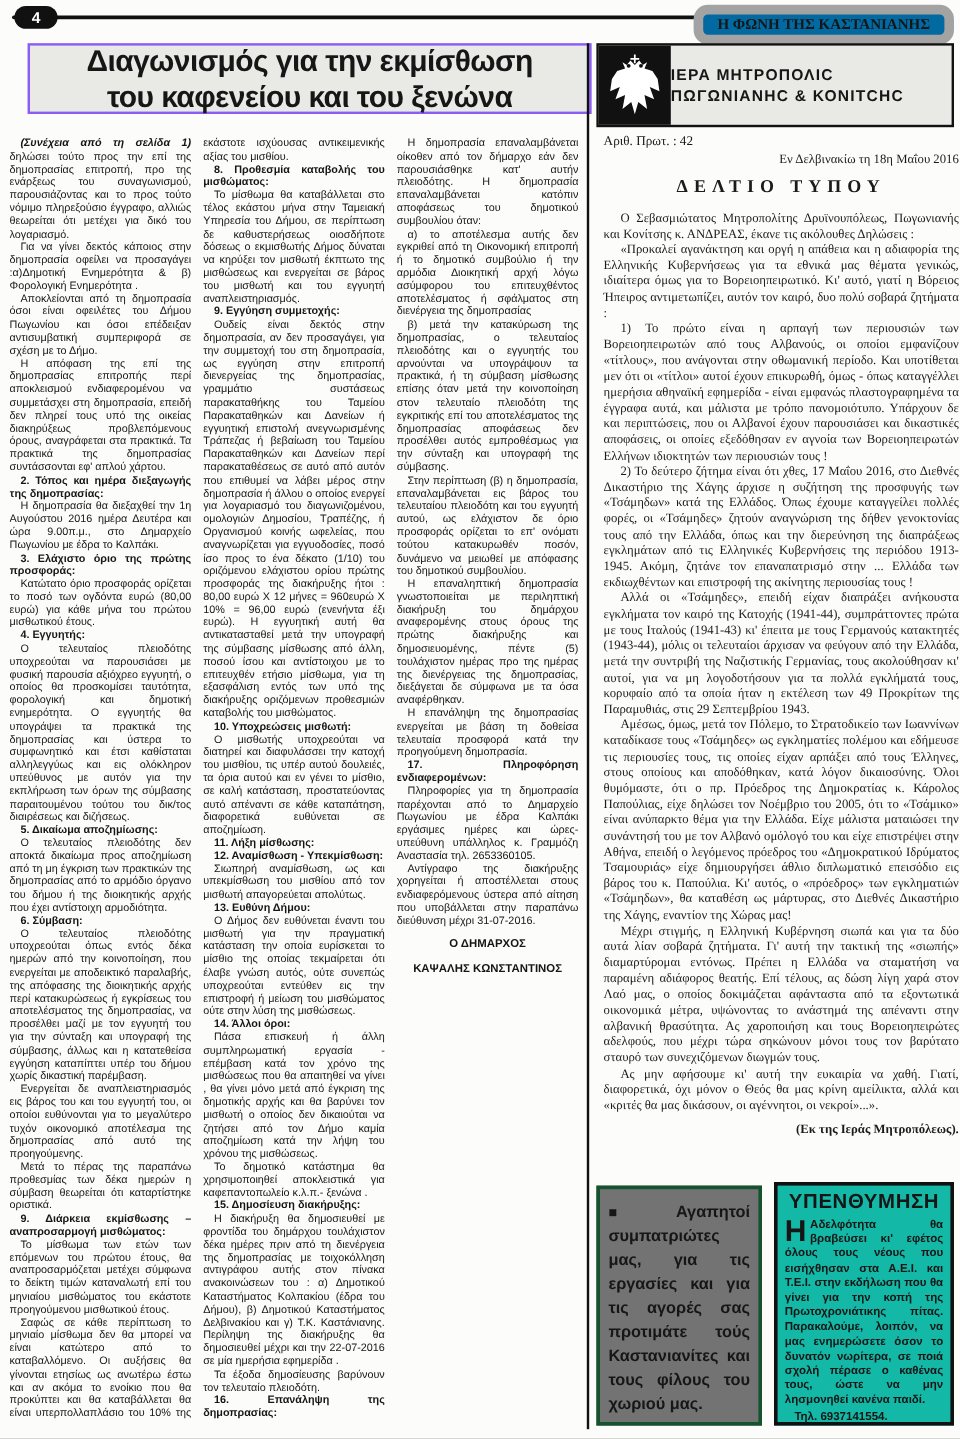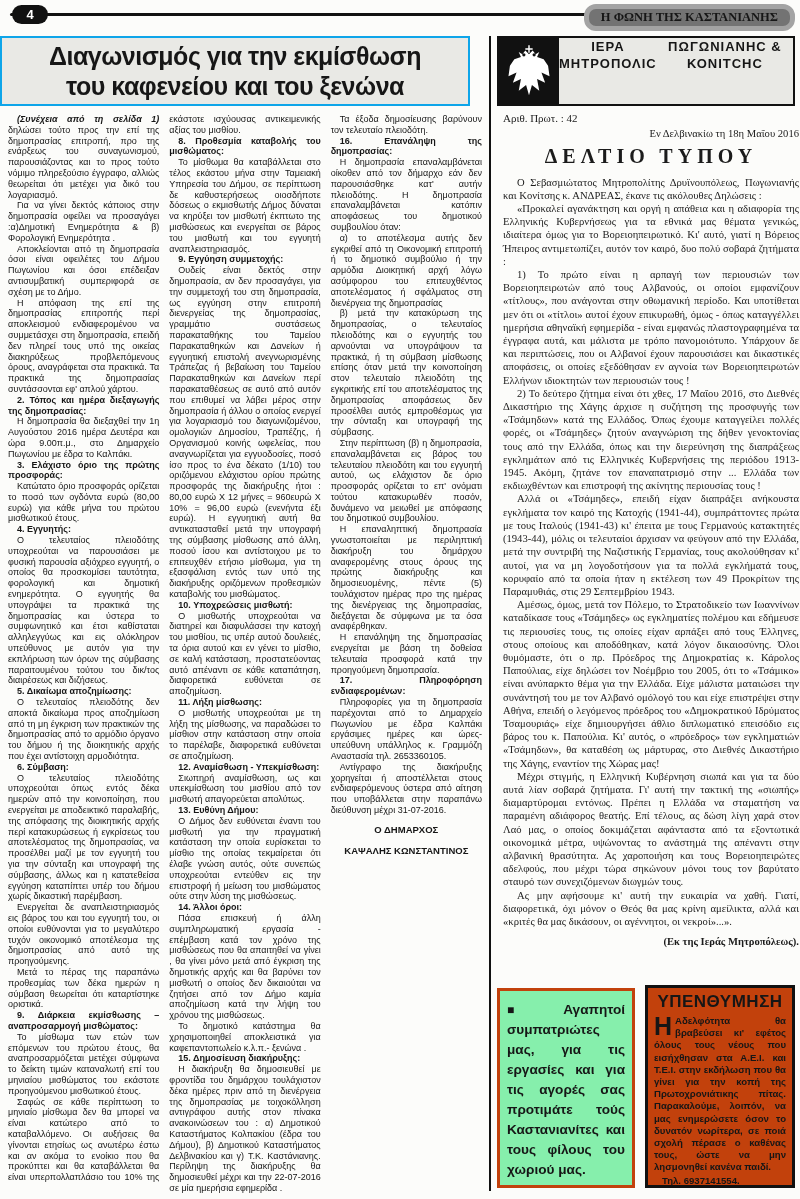--- a/index.html
+++ b/index.html
@@ -3,65 +3,65 @@
 <meta charset="utf-8">
 <style>
   html,body{margin:0;padding:0;background:#9a9a9a;}
   .sheet{position:relative;width:800px;height:1199px;background:#fcfcfa;overflow:hidden;
          font-family:"Liberation Sans",sans-serif;color:#161616;}
 
   
   .hdr-line{position:absolute;left:10px;right:6px;top:13px;height:3px;background:#111;border-radius:2px;}
   .pagenum-badge{position:absolute;left:12px;top:5px;width:36px;height:19px;background:#111;
          border-radius:10px;color:#fff;text-align:center;font-weight:700;font-size:13px;line-height:19px;}
-  .masthead-badge{position:absolute;right:5px;top:4px;height:17px;padding:0 12px;background:#737373;
-         border:5px solid #a3a3a3;border-radius:12px;font-family:"Liberation Serif",serif;
+  .masthead-badge{position:absolute;right:5px;top:4px;height:17px;padding:0 12px;background:#0369a1;
+         border:8px solid #a3a3a3;border-radius:12px;font-family:"Liberation Serif",serif;
          font-weight:700;font-size:12.5px;line-height:17px;white-space:nowrap;}
 
   
-  .title-box{position:absolute;left:0;top:36px;width:470px;height:70px;background:#e9e9e5;
-         border:2px solid #0ea5e9;box-sizing:border-box;display:flex;flex-direction:column;
+  .title-box{position:absolute;left:23px;top:36px;width:470px;height:59px;background:#e9e9e5;
+         border:2px solid #8b5cf6;box-sizing:border-box;display:flex;flex-direction:column;
          justify-content:center;text-align:center;}
   .title-box .l{font-weight:700;font-size:25px;line-height:30px;letter-spacing:-0.5px;}
 
   
   .church-box{position:absolute;left:497px;top:36px;width:298px;height:70px;border:2px solid #111;
          background:#e9e9e5;box-sizing:border-box;display:flex;}
   .emblem{width:60px;background:#111;display:flex;align-items:center;justify-content:center;}
-  .org{flex:1;display:flex;flex-direction:row;justify-content:center;text-align:center;
+  .org{flex:1;display:flex;flex-direction:column;justify-content:center;
          font-weight:700;font-size:13px;line-height:17px;letter-spacing:1px;}
 
   
   .vrule{position:absolute;left:489px;top:36px;width:2px;height:1155px;background:#111;}
 
   
   .article{position:absolute;left:8px;top:114px;width:474px;height:1082px;overflow:hidden;
          column-count:3;column-gap:10px;column-fill:auto;font-size:9px;line-height:10.8px;
          text-align:justify;hyphens:auto;}
   .apar{margin:0;text-indent:9px;}
   .pt-head{font-weight:700;}
   .apfx{font-style:italic;font-weight:700;}
   .sig{margin-top:8px;text-align:center;font-weight:700;font-size:9.5px;line-height:12px;text-indent:0;}
 
   
   .press{position:absolute;left:503px;top:112px;width:296px;font-family:"Liberation Serif",serif;
          font-size:10.6px;line-height:13.2px;color:#1b1b1b;}
   .press-ref{margin:0;font-size:11px;}
   .press-date{margin:2px 0 10px;text-align:right;}
-  .press-title{margin:0 0 12px;text-align:center;font-weight:700;font-size:20px;letter-spacing:5px;}
+  .press-title{margin:0 0 12px;text-align:center;font-weight:700;font-size:15px;letter-spacing:5px;}
   .ppar{margin:0;text-indent:14px;text-align:justify;}
   .press-closing{margin-top:7px;text-align:right;font-weight:700;}
 
   
-  .appeal{position:absolute;left:497px;top:988px;width:138px;height:200px;border:3px solid #c2410c;
-         background:#86efac;box-sizing:border-box;padding:9px 7px;font-weight:700;font-size:13.6px;
+  .appeal{position:absolute;left:497px;top:988px;width:138px;height:200px;border:3px solid #14532d;
+         background:#737373;box-sizing:border-box;padding:9px 7px;font-weight:700;font-size:13.6px;
          line-height:20px;text-align:justify;}
   .appeal .bullet{font-size:12px;margin-right:3px;}
   .reminder{position:absolute;left:645px;top:985px;width:150px;height:203px;border:3px solid #111;
-         background:#c2410c;box-sizing:border-box;padding:4px 6px;}
+         background:#14b8a6;box-sizing:border-box;padding:4px 6px;}
   .reminder-title{margin:0 0 3px;text-align:center;font-weight:700;font-size:17px;letter-spacing:0.5px;}
   .reminder-body{margin:0;font-weight:700;font-size:9.6px;line-height:12.2px;text-align:justify;}
   .dropcap{float:left;font-size:25px;line-height:22px;font-weight:700;margin:0 3px 0 0;}
   .reminder-phone{margin:1px 0 0 8px;font-weight:700;font-size:9.6px;}
 </style>
 </head>
 <body>
 
 <div class="sheet">
 
@@ -113,21 +113,20 @@
       <p class="apar pt-head"><span>9. Διάρκεια εκμίσθωσης – αναπροσαρμογή μισθώματος:</span></p>
       <p class="apar pt-body"><span>Το μίσθωμα των ετών των επόμενων του πρώτου έτους, θα αναπροσαρμόζεται μετέχει σύμφωνα το δείκτη τιμών καταναλωτή επί του μηνιαίου μισθώματος του εκάστοτε προηγούμενου μισθωτικού έτους.</span></p>
       <p class="apar pt-body"><span>Σαφώς σε κάθε περίπτωση το μηνιαίο μίσθωμα δεν θα μπορεί να είναι κατώτερο από το καταβαλλόμενο. Οι αυξήσεις θα γίνονται ετησίως ως ανωτέρω έστω και αν ακόμα το ενοίκιο που θα προκύπτει και θα καταβάλλεται θα είναι υπερπολλαπλάσιο του 10% της εκάστοτε ισχύουσας αντικειμενικής αξίας του μισθίου.</span></p>
       <p class="apar pt-head"><span>8. Προθεσμία καταβολής του μισθώματος:</span></p>
       <p class="apar pt-body"><span>Το μίσθωμα θα καταβάλλεται στο τέλος εκάστου μήνα στην Ταμειακή Υπηρεσία του Δήμου, σε περίπτωση δε καθυστερήσεως οιοσδήποτε δόσεως ο εκμισθωτής Δήμος δύναται να κηρύξει τον μισθωτή έκπτωτο της μισθώσεως και ενεργείται σε βάρος του μισθωτή και του εγγυητή αναπλειστηριασμός.</span></p>
       <p class="apar pt-head"><span>9. Εγγύηση συμμετοχής:</span></p>
       <p class="apar pt-body"><span>Ουδείς είναι δεκτός στην δημοπρασία, αν δεν προσαγάγει, για την συμμετοχή του στη δημοπρασία, ως εγγύηση στην επιτροπή διενεργείας της δημοπρασίας, γραμμάτιο συστάσεως παρακαταθήκης του Ταμείου Παρακαταθηκών και Δανείων ή εγγυητική επιστολή ανεγνωρισμένης Τράπεζας ή βεβαίωση του Ταμείου Παρακαταθηκών και Δανείων περί παρακαταθέσεως σε αυτό από αυτόν που επιθυμεί να λάβει μέρος στην δημοπρασία ή άλλου ο οποίος ενεργεί για λογαριασμό του διαγωνιζομένου, ομολογιών Δημοσίου, Τραπέζης, ή Οργανισμού κοινής ωφελείας, που αναγνωρίζεται για εγγυοδοσίες, ποσό ίσο προς το ένα δέκατο (1/10) του οριζόμενου ελάχιστου ορίου πρώτης προσφοράς της διακήρυξης ήτοι : 80,00 ευρώ Χ 12 μήνες = 960ευρώ Χ 10% = 96,00 ευρώ (ενενήντα έξι ευρώ). Η εγγυητική αυτή θα αντικατασταθεί μετά την υπογραφή της σύμβασης μίσθωσης από άλλη, ποσού ίσου και αντίστοιχου με το επιτευχθέν ετήσιο μίσθωμα, για τη εξασφάλιση εντός των υπό της διακήρυξης οριζόμενων προθεσμιών καταβολής του μισθώματος.</span></p>
       <p class="apar pt-head"><span>10. Υποχρεώσεις μισθωτή:</span></p>
       <p class="apar pt-body"><span>Ο μισθωτής υποχρεούται να διατηρεί και διαφυλάσσει την κατοχή του μισθίου, τις υπέρ αυτού δουλειές, τα όρια αυτού και εν γένει το μίσθιο, σε καλή κατάσταση, προστατεύοντας αυτό απέναντι σε κάθε καταπάτηση, διαφορετικά ευθύνεται σε αποζημίωση.</span></p>
       <p class="apar pt-head"><span>11. Λήξη μίσθωσης:</span></p>
-      <p class="apar pt-body"><span>Ο μισθωτής υποχρεούται με τη λήξη της μίσθωσης, να παραδώσει το μίσθιον στην κατάσταση στην οποία το παρέλαβε, διαφορετικά ευθύνεται σε αποζημίωση.</span></p>
       <p class="apar pt-head"><span>12. Αναμίσθωση - Υπεκμίσθωση:</span></p>
       <p class="apar pt-body"><span>Σιωπηρή αναμίσθωση, ως και υπεκμίσθωση του μισθίου από τον μισθωτή απαγορεύεται απολύτως.</span></p>
       <p class="apar pt-head"><span>13. Ευθύνη Δήμου:</span></p>
       <p class="apar pt-body"><span>Ο Δήμος δεν ευθύνεται έναντι του μισθωτή για την πραγματική κατάσταση την οποία ευρίσκεται το μίσθιο της οποίας τεκμαίρεται ότι έλαβε γνώση αυτός, ούτε συνεπώς υποχρεούται εντεύθεν εις την επιστροφή ή μείωση του μισθώματος ούτε στην λύση της μισθώσεως.</span></p>
       <p class="apar pt-head"><span>14. Άλλοι όροι:</span></p>
       <p class="apar pt-body"><span>Πάσα επισκευή ή άλλη συμπληρωματική εργασία - επέμβαση κατά τον χρόνο της μισθώσεως που θα απαιτηθεί να γίνει , θα γίνει μόνο μετά από έγκριση της δημοτικής αρχής και θα βαρύνει τον μισθωτή ο οποίος δεν δικαιούται να ζητήσει από τον Δήμο καμία αποζημίωση κατά την λήψη του χρόνου της μισθώσεως.</span></p>
       <p class="apar pt-body"><span>Το δημοτικό κατάστημα θα χρησιμοποιηθεί αποκλειστικά για καφεπαντοπωλείο κ.λ.π.- ξενώνα .</span></p>
       <p class="apar pt-head"><span>15. Δημοσίευση διακήρυξης:</span></p>
       <p class="apar pt-body"><span>Η διακήρυξη θα δημοσιευθεί με φροντίδα του δημάρχου τουλάχιστον δέκα ημέρες πριν από τη διενέργεια της δημοπρασίας με τοιχοκόλληση αντιγράφου αυτής στον πίνακα ανακοινώσεων του : α) Δημοτικού Καταστήματος Κολπακίου (έδρα του Δήμου), β) Δημοτικού Καταστήματος Δελβινακίου και γ) Τ.Κ. Καστάνιανης. Περίληψη της διακήρυξης θα δημοσιευθεί μέχρι και την 22-07-2016 σε μία ημερήσια εφημερίδα .</span></p>
       <p class="apar pt-body"><span>Τα έξοδα δημοσίευσης βαρύνουν τον τελευταίο πλειοδότη.</span></p>

